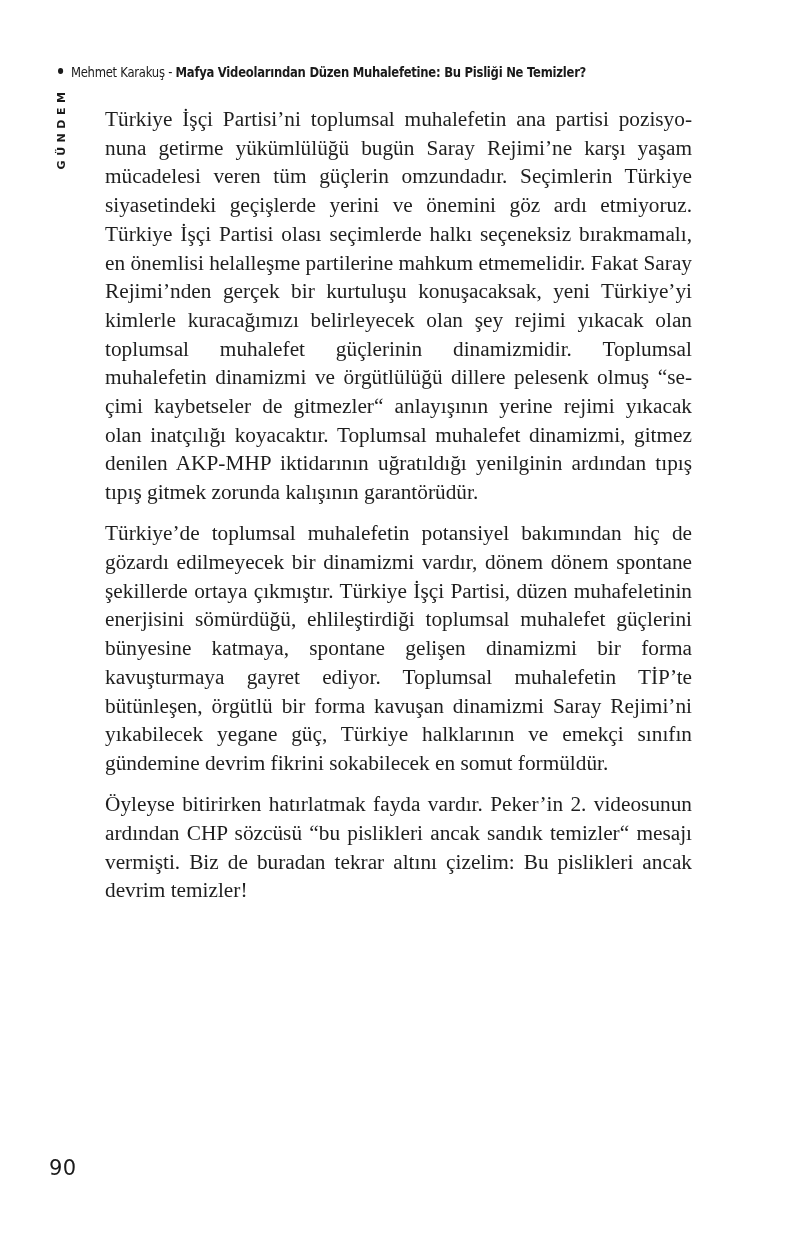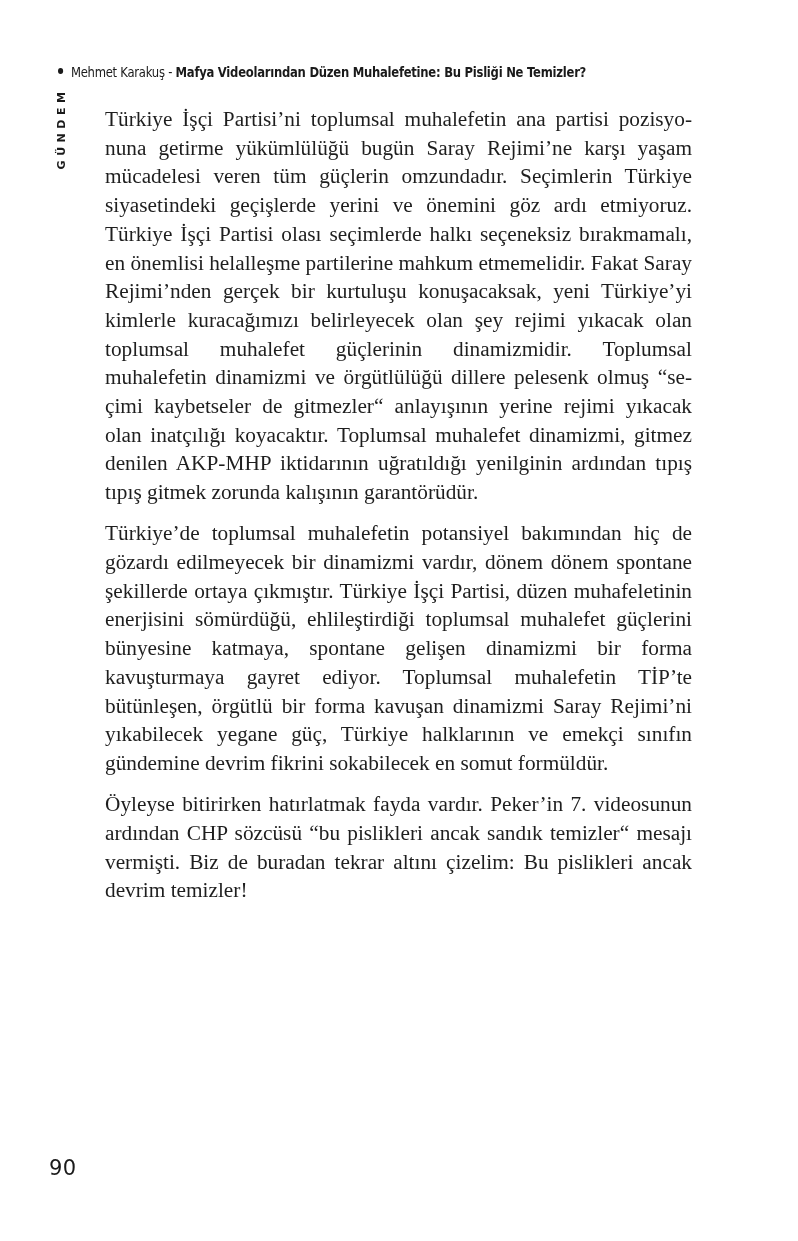--- a/index.html
+++ b/index.html
@@ -101,16 +101,16 @@
   <span class="bullet"></span><span class="author">Mehmet Karakuş</span><span class="sep">-</span><span class="title">Mafya Videolarından Düzen Muhalefetine: Bu Pisliği Ne Temizler?</span>
 </div>
 
 <div class="section-label">
   <span>GÜNDEM</span>
 </div>
 
 <div class="body-text">
   <p>Türkiye İşçi Partisi’ni toplumsal muhalefetin ana partisi pozisyo­nuna getirme yükümlülüğü bugün Saray Rejimi’ne karşı yaşam mücadelesi veren tüm güçlerin omzundadır. Seçimlerin Türkiye siyasetindeki geçişlerde yerini ve önemini göz ardı etmiyoruz. Türkiye İşçi Partisi olası seçimlerde halkı seçeneksiz bırakmama­lı, en önemlisi helalleşme partilerine mahkum etmemelidir. Fakat Saray Rejimi’nden gerçek bir kurtuluşu konuşacaksak, yeni Tür­kiye’yi kimlerle kuracağımızı belirleyecek olan şey rejimi yıkacak olan toplumsal muhalefet güçlerinin dinamizmidir. Toplumsal muhalefetin dinamizmi ve örgütlülüğü dillere pelesenk olmuş “se­çimi kaybetseler de gitmezler“ anlayışının yerine rejimi yıkacak olan inatçılığı koyacaktır. Toplumsal muhalefet dinamizmi, git­mez denilen AKP-MHP iktidarının uğratıldığı yenilginin ardın­dan tıpış tıpış gitmek zorunda kalışının garantörüdür.</p>
   <p>Türkiye’de toplumsal muhalefetin potansiyel bakımından hiç de gözardı edilmeyecek bir dinamizmi vardır, dönem dönem spon­tane şekillerde ortaya çıkmıştır. Türkiye İşçi Partisi, düzen mu­hafeletinin enerjisini sömürdüğü, ehlileştirdiği toplumsal muhale­fet güçlerini bünyesine katmaya, spontane gelişen dinamizmi bir forma kavuşturmaya gayret ediyor. Toplumsal muhalefetin TİP’te bütünleşen, örgütlü bir forma kavuşan dinamizmi Saray Rejimi’ni yıkabilecek yegane güç, Türkiye halklarının ve emekçi sınıfın gündemine devrim fikrini sokabilecek en somut formüldür.</p>
-  <p>Öyleyse bitirirken hatırlatmak fayda vardır. Peker’in 7. videosu­nun ardından CHP sözcüsü “bu pislikleri ancak sandık temizler“ mesajı vermişti. Biz de buradan tekrar altını çizelim: Bu pislikleri ancak devrim temizler!</p>
+  <p>Öyleyse bitirirken hatırlatmak fayda vardır. Peker’in 2. videosu­nun ardından CHP sözcüsü “bu pislikleri ancak sandık temizler“ mesajı vermişti. Biz de buradan tekrar altını çizelim: Bu pislikleri ancak devrim temizler!</p>
 </div>
 
 <div class="page-number">90</div>
 
 </body></html>

